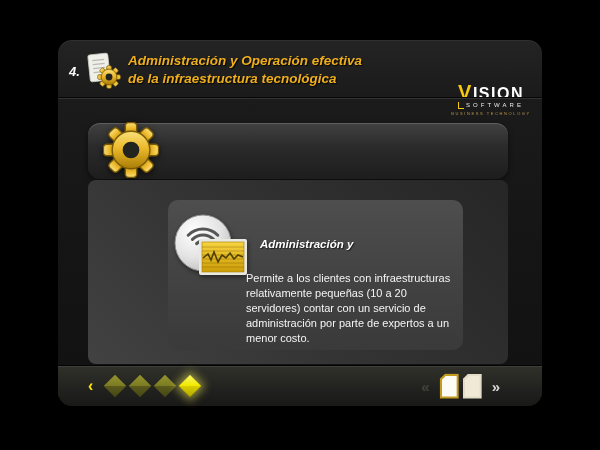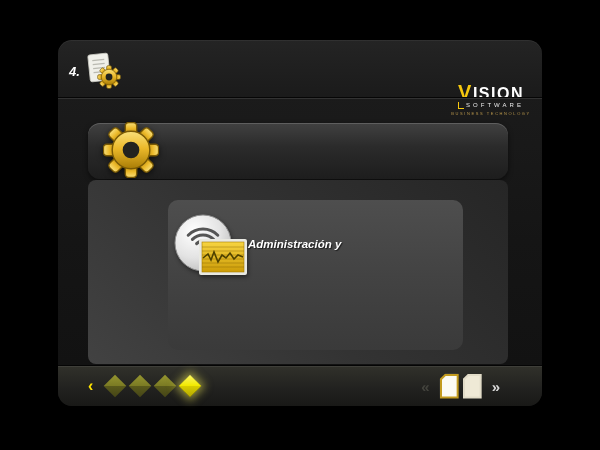--- a/index.html
+++ b/index.html
@@ -35,21 +35,21 @@
   .intro-text{position:absolute;left:112px;top:92px;width:346px;color:#fff;
               font-style:italic;font-size:11px;line-height:15.5px;}
   
   .big-panel{position:absolute;left:30px;top:140px;width:420px;height:184px;border-radius:8px;
              background:linear-gradient(225deg,#262626 0%,#333 55%,#424242 100%);}
   .card{position:absolute;left:110px;top:160px;width:295px;height:150px;border-radius:10px;
         background:linear-gradient(180deg,#4e4e4e 0%,#434343 50%,#3a3a3a 100%);}
   .remote-icon{position:absolute;left:6px;top:14px;width:73px;height:61px;
                filter:drop-shadow(1px 2px 2px rgba(0,0,0,.45));}
   .card-title{position:absolute;left:80px;top:37px;color:#fff;font-style:italic;font-weight:bold;
-              font-size:11.5px;line-height:15px;text-shadow:1px 1px 1px rgba(0,0,0,.6);}
+              font-size:11.5px;line-height:15px;text-shadow:1px 1px 1px rgba(0,0,0,.6);padding-left:12px;}
   .card-body{position:absolute;left:78px;top:71px;width:216px;color:#f4f4f4;
              font-size:11px;line-height:15px;}
   
   .navbar{position:absolute;left:0;right:0;bottom:0;height:41px;border-radius:0 0 14px 14px;
           background:linear-gradient(180deg,#31312b 0%,#222220 55%,#191917 100%);
           border-top:1px solid #050505;box-shadow:inset 0 1px 0 rgba(255,255,255,.07);
           display:flex;align-items:center;justify-content:space-between;
           padding:0 42px 0 30px;box-sizing:border-box;}
   .nav-left{display:flex;align-items:center;gap:10px;}
   .nav-right{display:flex;align-items:center;gap:5px;}
@@ -103,20 +103,24 @@
             <rect x="25.5" y="0.5" width="13" height="15" rx="4" transform="rotate(180 32 32)"></rect>
             <rect x="25.5" y="0.5" width="13" height="15" rx="4" transform="rotate(225 32 32)"></rect>
             <rect x="25.5" y="0.5" width="13" height="15" rx="4" transform="rotate(270 32 32)"></rect>
             <rect x="25.5" y="0.5" width="13" height="15" rx="4" transform="rotate(315 32 32)"></rect>
             <circle cx="32" cy="32" r="21.5"></circle>
           </g>
           <circle cx="32" cy="32" r="9.5" fill="#23231f"></circle>
         </g>
       </svg>
 
+      <div class="titles">
+        <div>Administración y Operación efectiva</div>
+        <div>de la infraestructura tecnológica</div>
+      </div>
 
       <div class="logo">
         <div class="logo-name"><span class="logo-v">V</span><span>ISION</span></div>
         <div class="logo-sub">
             <span class="logo-tick"></span>
             <span>SOFTWARE</span>
           </div>
         <div class="logo-tagline">BUSINESS TECHNOLOGY</div>
       </div>
     </div>
@@ -173,20 +177,21 @@
           <line x1="28" y1="41" x2="70" y2="41"></line>
             <line x1="28" y1="45" x2="70" y2="45"></line>
           <line x1="28" y1="49" x2="70" y2="49"></line>
             <line x1="28" y1="53" x2="70" y2="53"></line>
         </g>
         <polyline points="29,44 34,40 37,46 40,38 44,48 48,41 52,44 56,39 60,45 64,41 69,43" fill="none" stroke="#4f4200" stroke-width="1.6"></polyline>
       </svg>
       <div class="card-title">
         <div>Administración y</div>
       </div>
+      <div class="card-body">Permite a los clientes con infraestructuras relativamente pequeñas (10 a 20 servidores) contar con un servicio de administración por parte de expertos a un menor costo.</div>
     </div>
 
     <div class="navbar">
       <div class="nav-left">
         <span class="nav-prev">‹</span>
         <div class="steps">
             <div class="diamond"></div>
             <div class="diamond"></div>
             <div class="diamond"></div>
             <div class="diamond active"></div>

